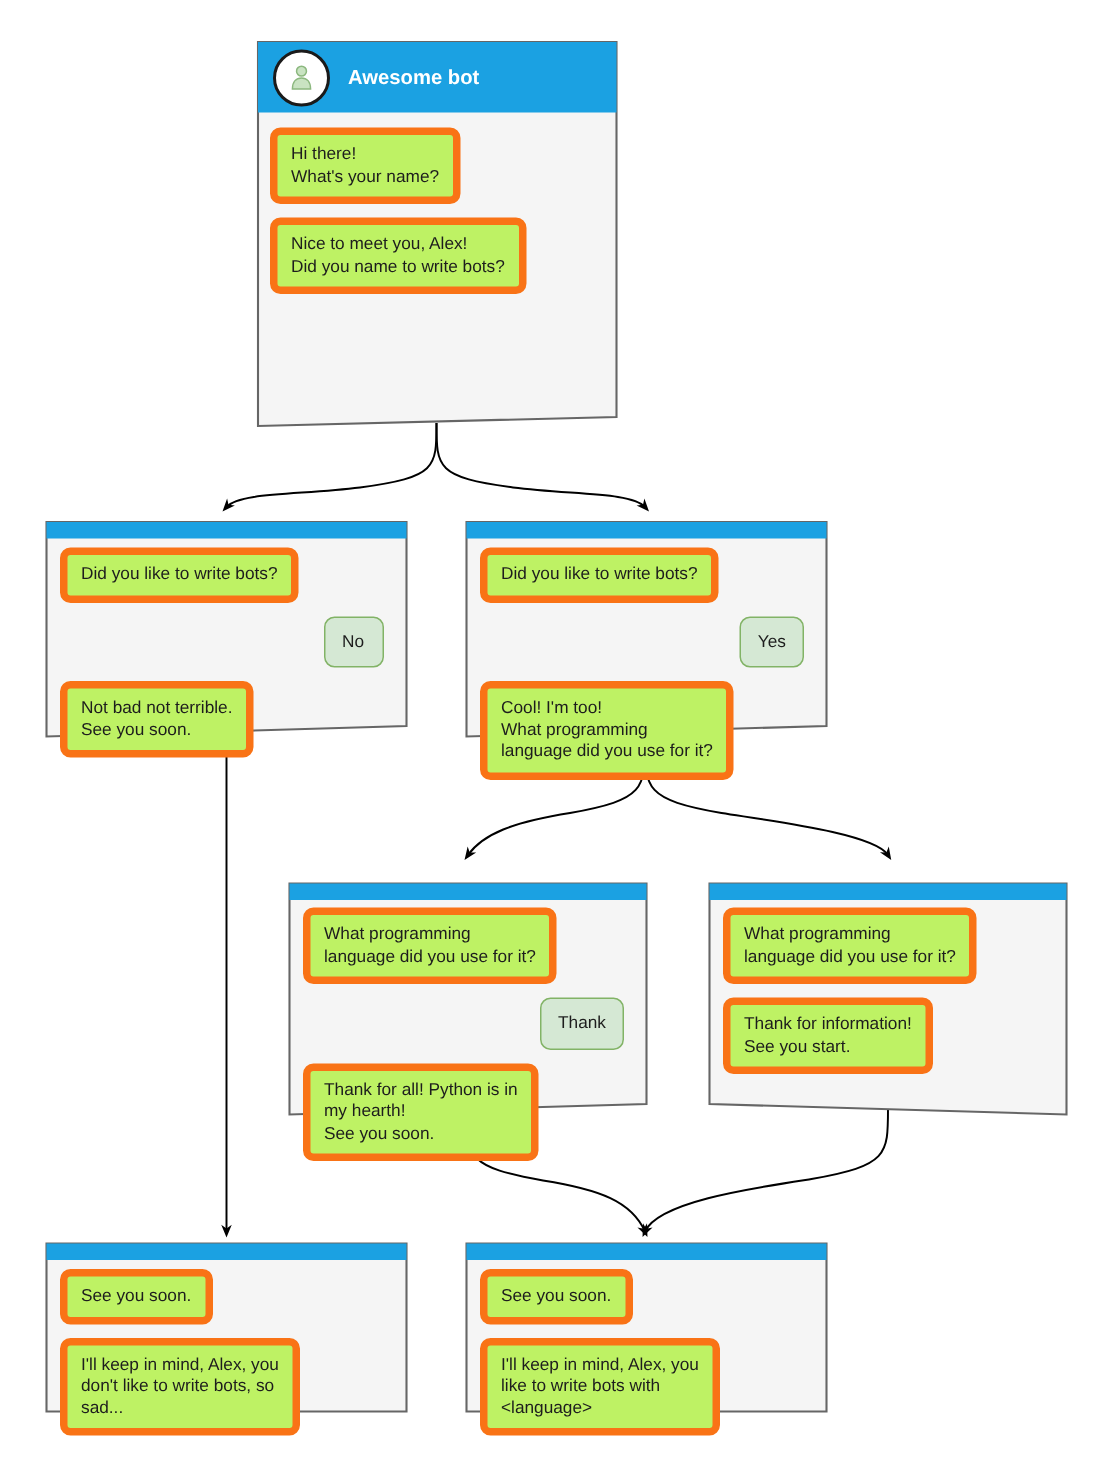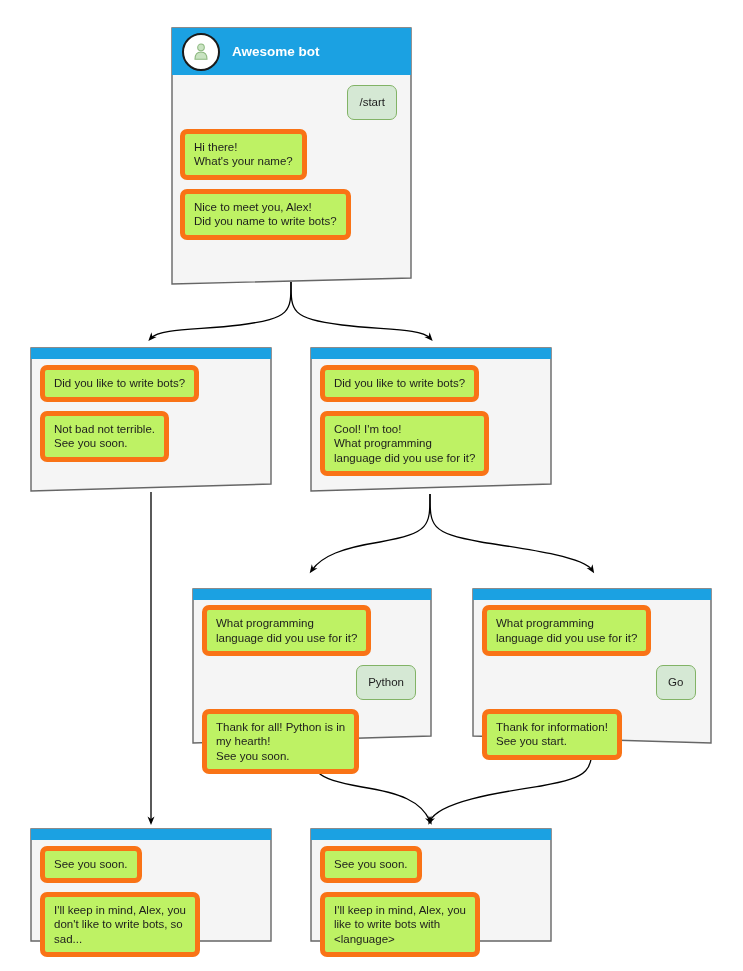--- a/index.html
+++ b/index.html
@@ -149,23 +149,20 @@
       <div class="card-header with-title" style="margin:2px 2px 0 2px; width:239px;">
         <div class="avatar">
           <svg width="22" height="22" viewBox="0 0 24 24">
             <circle cx="12" cy="7" r="3.6" fill="#c9e3c2" stroke="#8cb87f" stroke-width="1.1"></circle>
             <path d="M5.4,20 C5.4,14.6 8.2,12 12,12 C15.8,12 18.6,14.6 18.6,20 Z" fill="#c9e3c2" stroke="#8cb87f" stroke-width="1.1"></path>
           </svg>
         </div>
         <div class="bot-title">Awesome bot</div>
       </div>
       <div class="chat" style="width:243px;">
-        <div class="msg-row user">
-          <div class="bubble user">/start</div>
-        </div>
         <div class="msg-row bot">
           <div class="bubble bot">Hi there!
 What's your name?</div>
         </div>
         <div class="msg-row bot">
           <div class="bubble bot">Nice to meet you, Alex!
 Did you name to write bots?</div>
         </div>
       </div>
     </div>
@@ -174,38 +171,44 @@
   <div class="card" style="left:30px; top:347px; width:242px; height:145px;">
     <svg class="card-shape" viewBox="0 0 242 145" preserveAspectRatio="none">
       <polygon points="1,1 241,1 241,137 1,144" fill="#f5f5f5" stroke="#666666" stroke-width="1.4"></polygon>
     </svg>
     <div class="card-inner">
       <div class="card-header bar-only" style="margin:1px 1px 0 1px; width:240px;"></div>
       <div class="chat" style="width:242px; padding-top:6px;">
         <div class="msg-row bot">
           <div class="bubble bot">Did you like to write bots?</div>
         </div>
+        <div class="msg-row user">
+          <div class="bubble user">No</div>
+        </div>
         <div class="msg-row bot">
           <div class="bubble bot">Not bad not terrible.
 See you soon.</div>
         </div>
       </div>
     </div>
   </div>
 
   <div class="card" style="left:310px; top:347px; width:242px; height:145px;">
     <svg class="card-shape" viewBox="0 0 242 145" preserveAspectRatio="none">
       <polygon points="1,1 241,1 241,137 1,144" fill="#f5f5f5" stroke="#666666" stroke-width="1.4"></polygon>
     </svg>
     <div class="card-inner">
       <div class="card-header bar-only" style="margin:1px 1px 0 1px; width:240px;"></div>
       <div class="chat" style="width:242px; padding-top:6px;">
         <div class="msg-row bot">
           <div class="bubble bot">Did you like to write bots?</div>
         </div>
+        <div class="msg-row user">
+          <div class="bubble user">Yes</div>
+        </div>
         <div class="msg-row bot">
           <div class="bubble bot">Cool! I'm too!
 What programming
 language did you use for it?</div>
         </div>
       </div>
     </div>
   </div>
 
   <div class="card" style="left:192px; top:588px; width:240px; height:156px;">
@@ -213,21 +216,21 @@
       <polygon points="1,1 239,1 239,148 1,155" fill="#f5f5f5" stroke="#666666" stroke-width="1.4"></polygon>
     </svg>
     <div class="card-inner">
       <div class="card-header bar-only" style="margin:1px 1px 0 1px; width:238px;"></div>
       <div class="chat" style="width:240px; padding-top:5px;">
         <div class="msg-row bot">
           <div class="bubble bot">What programming
 language did you use for it?</div>
         </div>
         <div class="msg-row user">
-          <div class="bubble user">Python</div>
+          <div class="bubble user">Thank</div>
         </div>
         <div class="msg-row bot">
           <div class="bubble bot">Thank for all! Python is in
 my hearth!
 See you soon.</div>
         </div>
       </div>
     </div>
   </div>
 
@@ -235,23 +238,20 @@
     <svg class="card-shape" viewBox="0 0 240 156" preserveAspectRatio="none">
       <polygon points="1,1 239,1 239,155 1,148" fill="#f5f5f5" stroke="#666666" stroke-width="1.4"></polygon>
     </svg>
     <div class="card-inner">
       <div class="card-header bar-only" style="margin:1px 1px 0 1px; width:238px;"></div>
       <div class="chat" style="width:240px; padding-top:5px;">
         <div class="msg-row bot">
           <div class="bubble bot">What programming
 language did you use for it?</div>
         </div>
-        <div class="msg-row user">
-          <div class="bubble user">Go</div>
-        </div>
         <div class="msg-row bot">
           <div class="bubble bot">Thank for information!
 See you start.</div>
         </div>
       </div>
     </div>
   </div>
 
   <div class="card" style="left:30px; top:828px; width:242px; height:114px;">
     <svg class="card-shape" viewBox="0 0 242 114" preserveAspectRatio="none">

